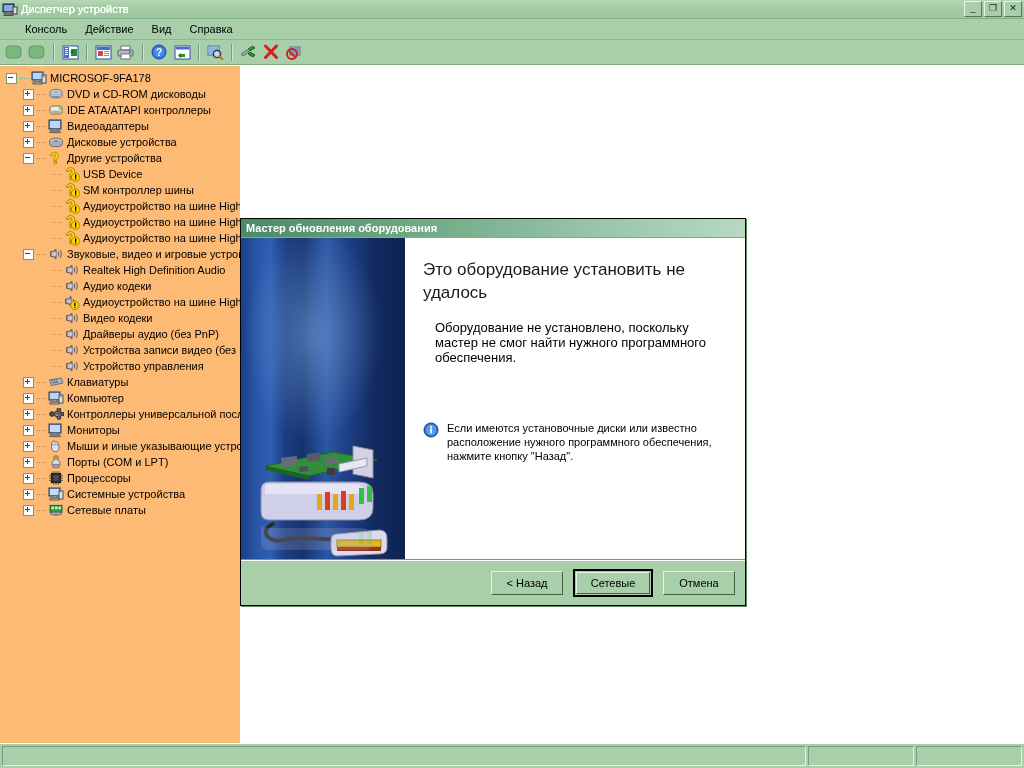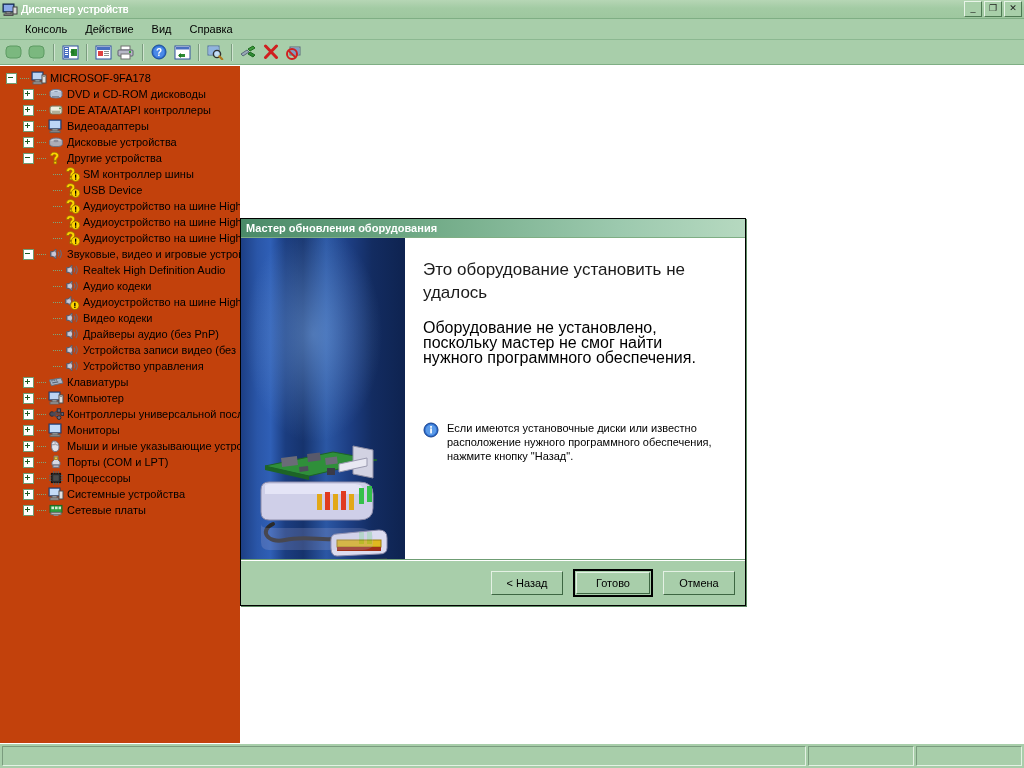--- a/index.html
+++ b/index.html
@@ -100,21 +100,21 @@
     background: #ffffff;
     border-top: 1px solid #ffffff;
     overflow: hidden;
   }
   
   .tree {
     position: absolute; left: 0; top: 0;
     width: 240px; height: 100%;
     padding-top: 4px;
     overflow: hidden;
-    background: #c2410c;
+    background: #fdba74;
   }
   .tnode {
     height: 16px;
     display: flex; align-items: center;
     white-space: nowrap;
     font-size: 11px; color: #000;
     line-height: 16px;
     cursor: default;
     position: relative;
   }
@@ -218,24 +218,24 @@
     background: #ffffff;
   }
   .dlg-h1 {
     font-size: 17px; color: #1a1a1a;
     line-height: 23px;
     margin: 0 0 16px 0;
     font-weight: normal;
     max-width: 300px;
   }
   .dlg-p {
-    font-size: 16px; color: #000;
+    font-size: 13px; color: #000;
     line-height: 15px;
     max-width: 300px;
-    margin: 0;
+    margin: 12px;
   }
   .dlg-note {
     position: absolute;
     left: 18px; bottom: 96px;
     display: flex; align-items: flex-start;
     width: 300px;
     margin-top: 25px;
   }
   .note-icon { width:16px;height:16px;flex:0 0 auto;margin-right:8px;margin-top:1px;}
   .note-text { font-size:11px;color:#000;line-height:14px; }
@@ -492,36 +492,36 @@
           <div class="dots"></div>
           <div class="ico">
             <svg width="16" height="16" viewBox="0 0 16 16">
               <path d="M6.2 1.6 C3 1.6 2.3 4.6 2.3 5.2 L4.9 5.6 C4.9 5 5.3 4 6.5 4 C7.5 4 8 4.6 8 5.2 C8 6.4 6 6.9 6 9 L6 10.4 L8.6 10.4 L8.6 9.4 C8.6 8 10.8 7.4 10.8 5.1 C10.8 3.2 9 1.6 6.2 1.6 Z" fill="#ffd400" stroke="#8a6c00" stroke-width="0.7"></path>
               <rect x="5.9" y="11.2" width="2.6" height="2.6" fill="#ffd400" stroke="#8a6c00" stroke-width="0.7"></rect>
               <circle cx="11.6" cy="11.2" r="4.2" fill="#ffd400" stroke="#8a6c00" stroke-width="0.7"></circle>
               <rect x="11" y="8.6" width="1.3" height="3.2" fill="#000"></rect>
               <rect x="11" y="12.4" width="1.3" height="1.3" fill="#000"></rect>
             </svg>
           </div>
-          <span class="lbl">SM контроллер шины</span>
+          <span class="lbl">USB Device</span>
         </div>
         <div class="tnode">
           <div class="spacer" style="width: 40px;"></div>
           <div class="spacer" style="width: 13px;"></div>
           <div class="dots"></div>
           <div class="ico">
             <svg width="16" height="16" viewBox="0 0 16 16">
               <path d="M6.2 1.6 C3 1.6 2.3 4.6 2.3 5.2 L4.9 5.6 C4.9 5 5.3 4 6.5 4 C7.5 4 8 4.6 8 5.2 C8 6.4 6 6.9 6 9 L6 10.4 L8.6 10.4 L8.6 9.4 C8.6 8 10.8 7.4 10.8 5.1 C10.8 3.2 9 1.6 6.2 1.6 Z" fill="#ffd400" stroke="#8a6c00" stroke-width="0.7"></path>
               <rect x="5.9" y="11.2" width="2.6" height="2.6" fill="#ffd400" stroke="#8a6c00" stroke-width="0.7"></rect>
               <circle cx="11.6" cy="11.2" r="4.2" fill="#ffd400" stroke="#8a6c00" stroke-width="0.7"></circle>
               <rect x="11" y="8.6" width="1.3" height="3.2" fill="#000"></rect>
               <rect x="11" y="12.4" width="1.3" height="1.3" fill="#000"></rect>
             </svg>
           </div>
-          <span class="lbl">USB Device</span>
+          <span class="lbl">SM контроллер шины</span>
         </div>
         <div class="tnode">
           <div class="spacer" style="width: 40px;"></div>
           <div class="spacer" style="width: 13px;"></div>
           <div class="dots"></div>
           <div class="ico">
             <svg width="16" height="16" viewBox="0 0 16 16">
               <path d="M6.2 1.6 C3 1.6 2.3 4.6 2.3 5.2 L4.9 5.6 C4.9 5 5.3 4 6.5 4 C7.5 4 8 4.6 8 5.2 C8 6.4 6 6.9 6 9 L6 10.4 L8.6 10.4 L8.6 9.4 C8.6 8 10.8 7.4 10.8 5.1 C10.8 3.2 9 1.6 6.2 1.6 Z" fill="#ffd400" stroke="#8a6c00" stroke-width="0.7"></path>
               <rect x="5.9" y="11.2" width="2.6" height="2.6" fill="#ffd400" stroke="#8a6c00" stroke-width="0.7"></rect>
               <circle cx="11.6" cy="11.2" r="4.2" fill="#ffd400" stroke="#8a6c00" stroke-width="0.7"></circle>
@@ -882,21 +882,21 @@
                 <rect x="7.2" y="4" width="1.7" height="1.8" fill="#ffffff"></rect>
               </svg>
             </div>
             <div class="note-text">Если имеются установочные диски или известно расположение нужного программного обеспечения, нажмите кнопку "Назад".</div>
           </div>
         </div>
       </div>
       <div class="dlg-footer">
         <div class="btn">&lt; Назад</div>
         <div class="btn default">
-          <span>Готово</span>
+          <span>Сетевые</span>
           <span class="inner"></span>
         </div>
         <div class="btn">Отмена</div>
       </div>
     </div>
   </div>
 
   <div class="statusbar">
     <div class="sb-pane sb-main"></div>
     <div class="sb-pane sb-small"></div>

